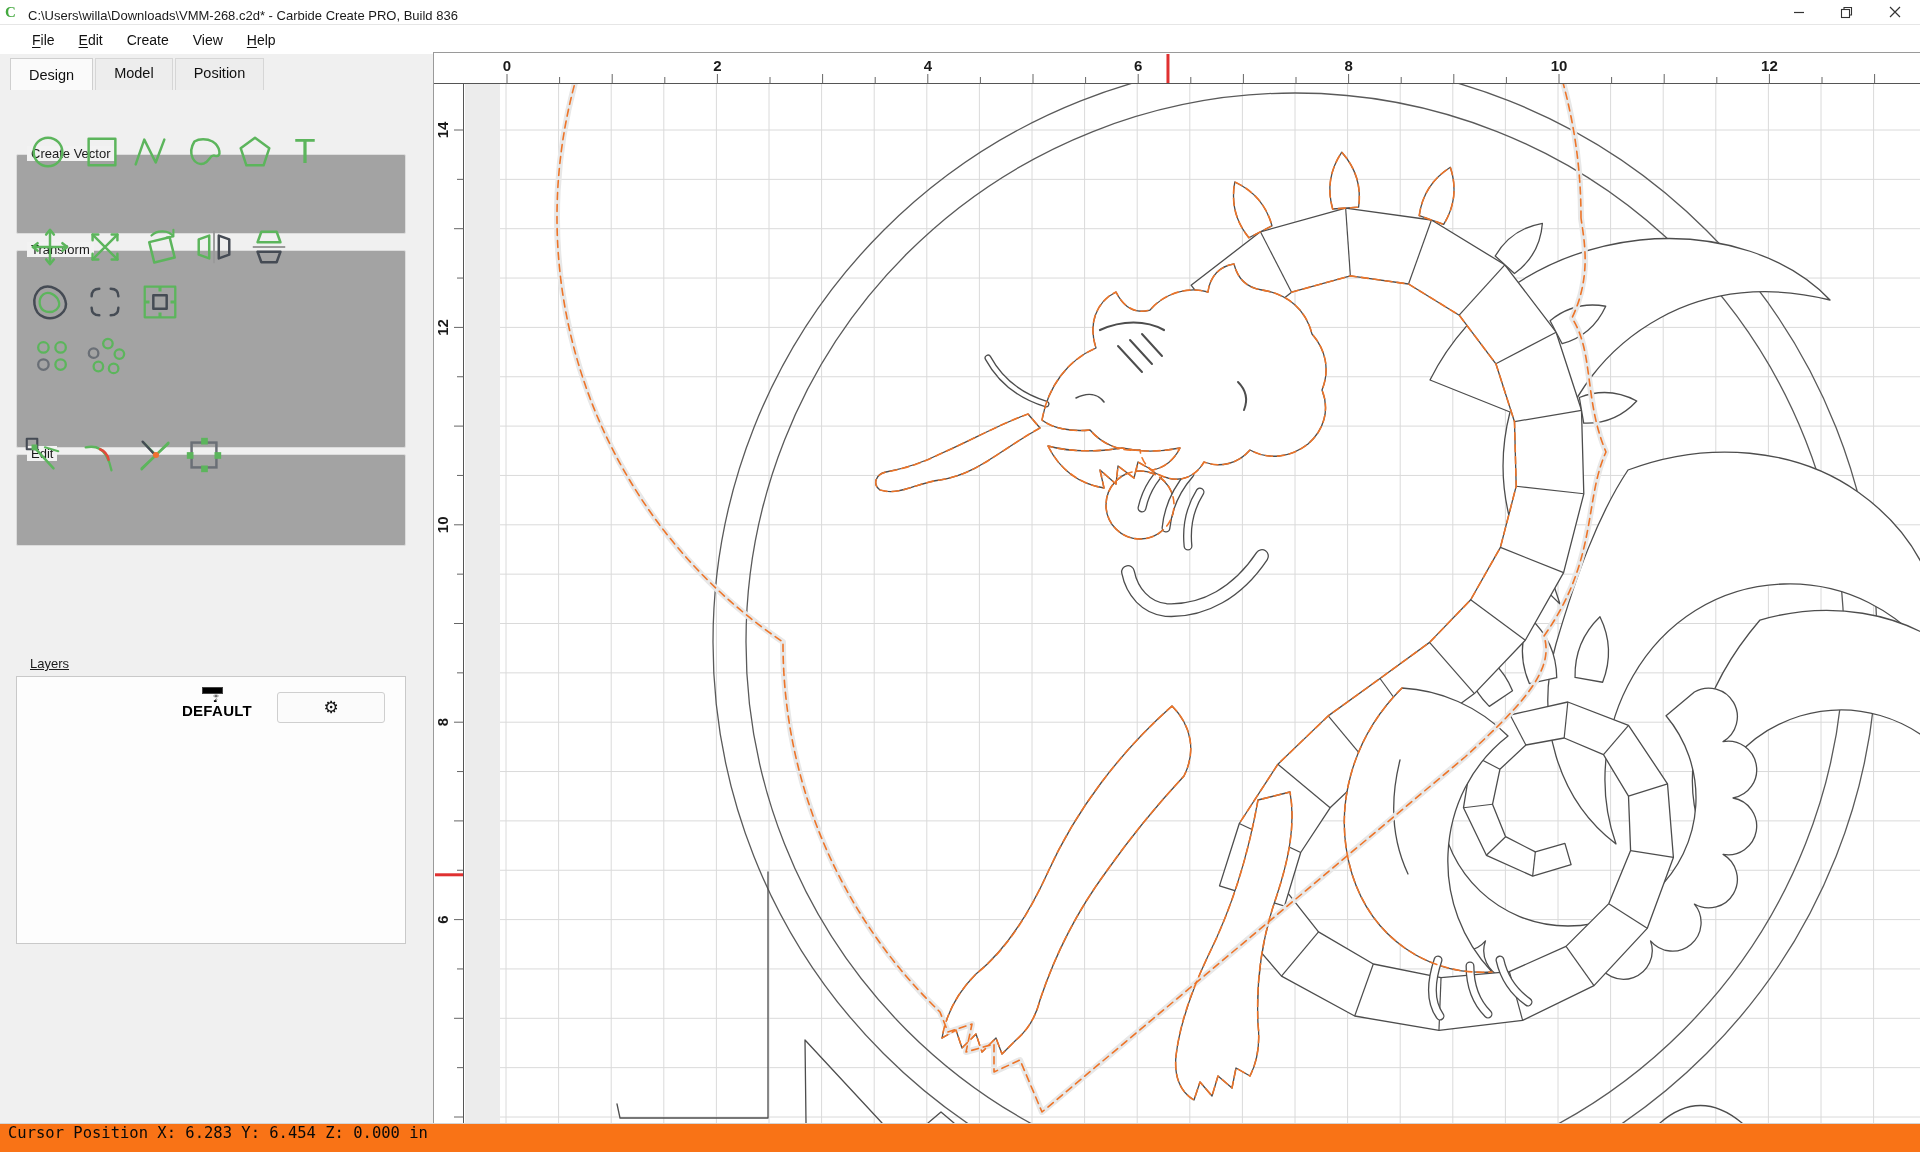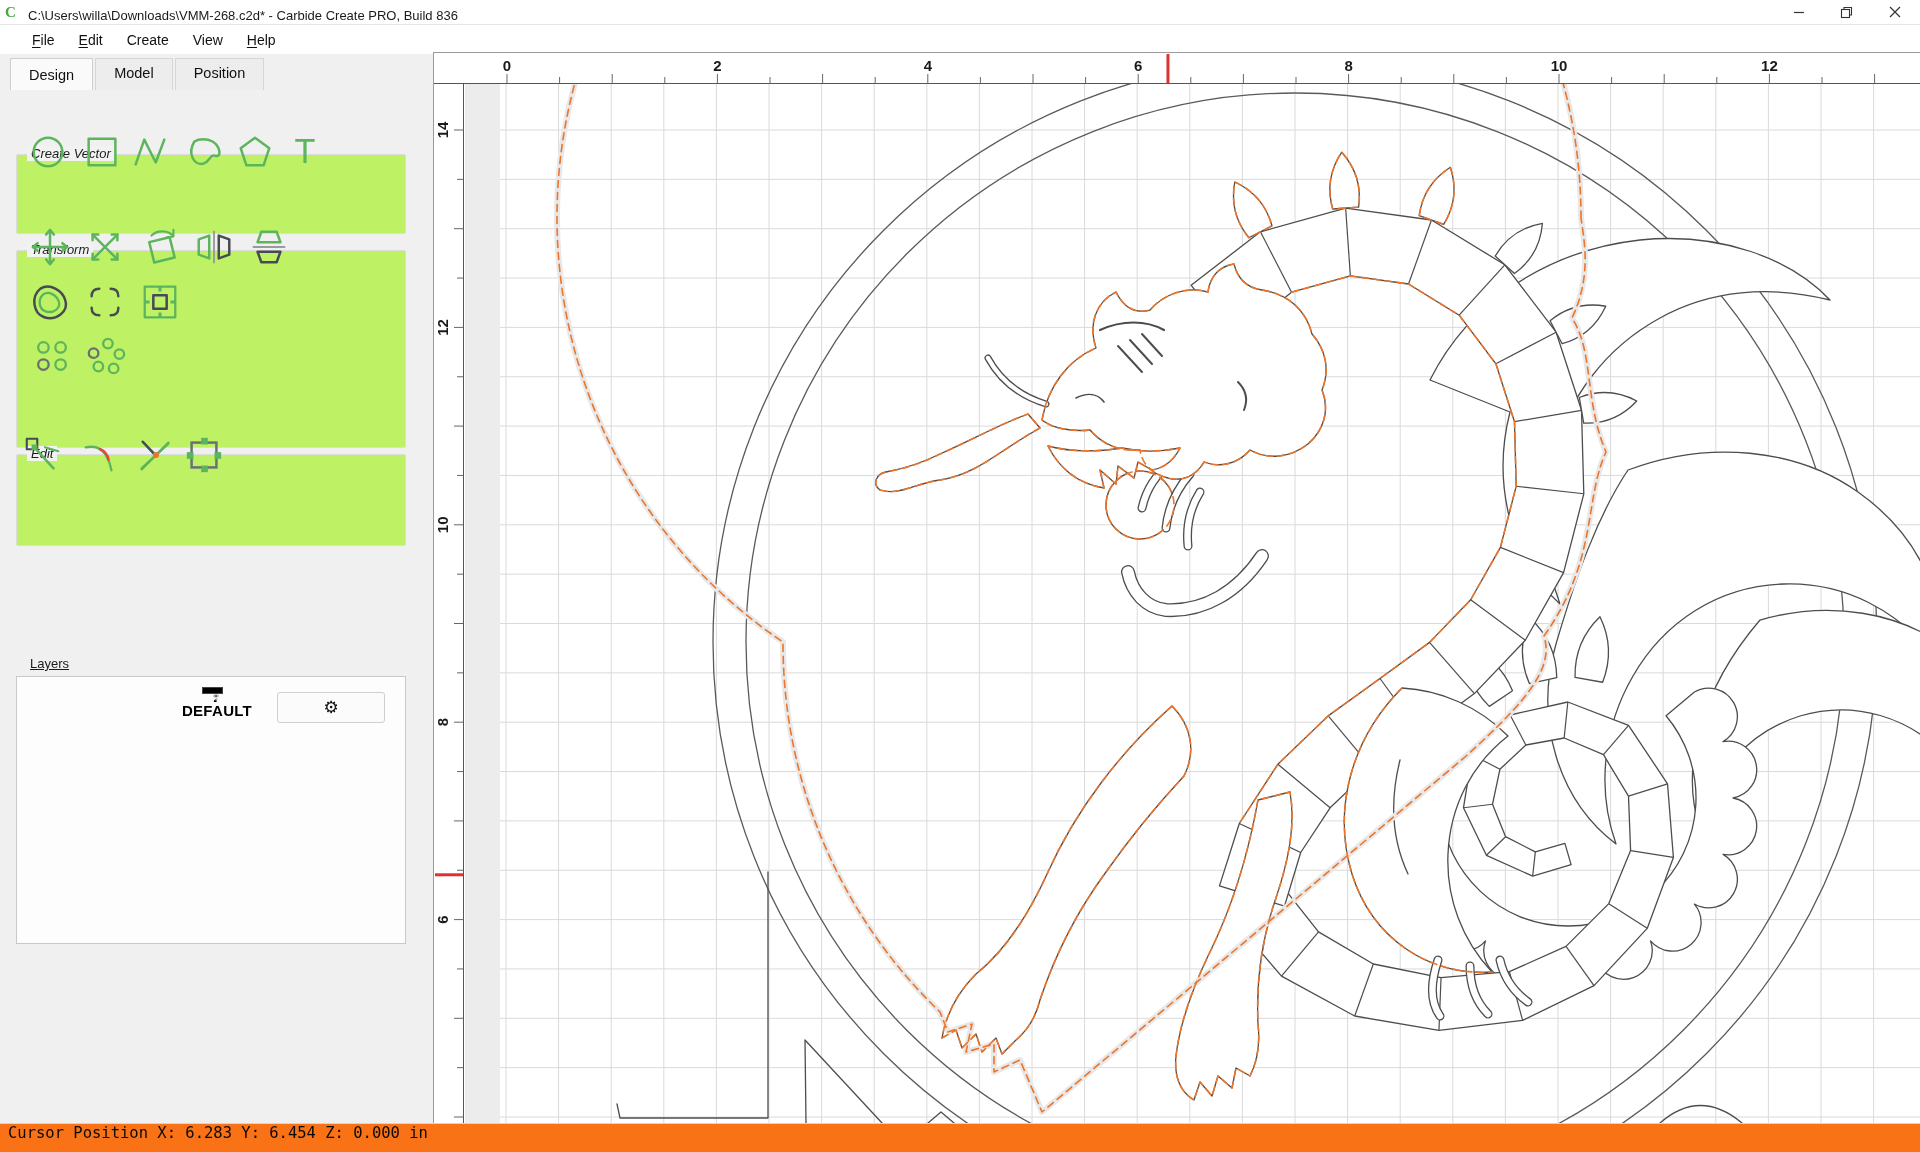--- a/index.html
+++ b/index.html
@@ -13,21 +13,21 @@
   #title-text{left:28px;top:8px;font-size:13px;color:#1a1a1a;white-space:pre;}
   .winbtn{top:0;width:45px;height:24px;display:flex;align-items:center;justify-content:center;color:#333;}
   
   #menubar{left:0;top:25px;width:1920px;height:29px;background:#ffffff;display:flex;align-items:center;padding-left:20px;box-sizing:border-box;}
   .menu-item{padding:3px 12px;font-size:14px;color:#111;}
   
   #sidebar{left:0;top:54px;width:420px;height:1069px;background:#f0f0f0;}
   #tabbar{left:10px;top:4px;height:32px;display:flex;}
   .tab{padding:6px 18px;font-size:14.5px;color:#111;background:#ededed;border:1px solid #d6d6d6;border-bottom:none;margin-right:2px;}
   .tab.active{background:#fafafa;padding-top:8px;border-color:#cfcfcf;}
-  .groupbox{left:16px;width:388px;border:1px solid #dcdcdc;border-radius:2px;background:#bef264;font-style:italic;}
+  .groupbox{left:16px;width:388px;border:1px solid #dcdcdc;border-radius:2px;background:#a3a3a3;}
   .groupbox .gtitle{position:absolute;left:10px;top:-9px;padding:0 4px;background:#f2f2f2;font-size:13px;color:#1b1b1b;}
   .ticon{position:absolute;width:42px;height:42px;}
   .inforow{position:absolute;left:10px;font-size:13.5px;color:#111;}
   .inforow .val{position:absolute;left:108px;white-space:nowrap;}
   #layers-title{left:30px;top:602px;font-size:13px;color:#1b1b1b;text-decoration:underline;}
   #layersbox{left:16px;top:622px;width:388px;height:266px;background:#fdfdfd;border:1px solid #c9c9c9;}
   #layerrow{position:absolute;left:8px;top:10px;right:8px;height:32px;display:flex;align-items:center;flex-direction:column;}
   #layer-swatch{width:19px;height:19px;background:#000;border:1px solid #444;margin-left:2px;}
   #layer-name{font-weight:bold;font-size:15px;color:#000;margin-left:12px;letter-spacing:.3px;}
   #gear-btn{position:absolute;right:12px;top:5px;width:106px;height:29px;background:#fbfbfb;border:1px solid #cfcfcf;border-radius:3px;display:flex;align-items:center;justify-content:center;font-size:17px;color:#111;}

